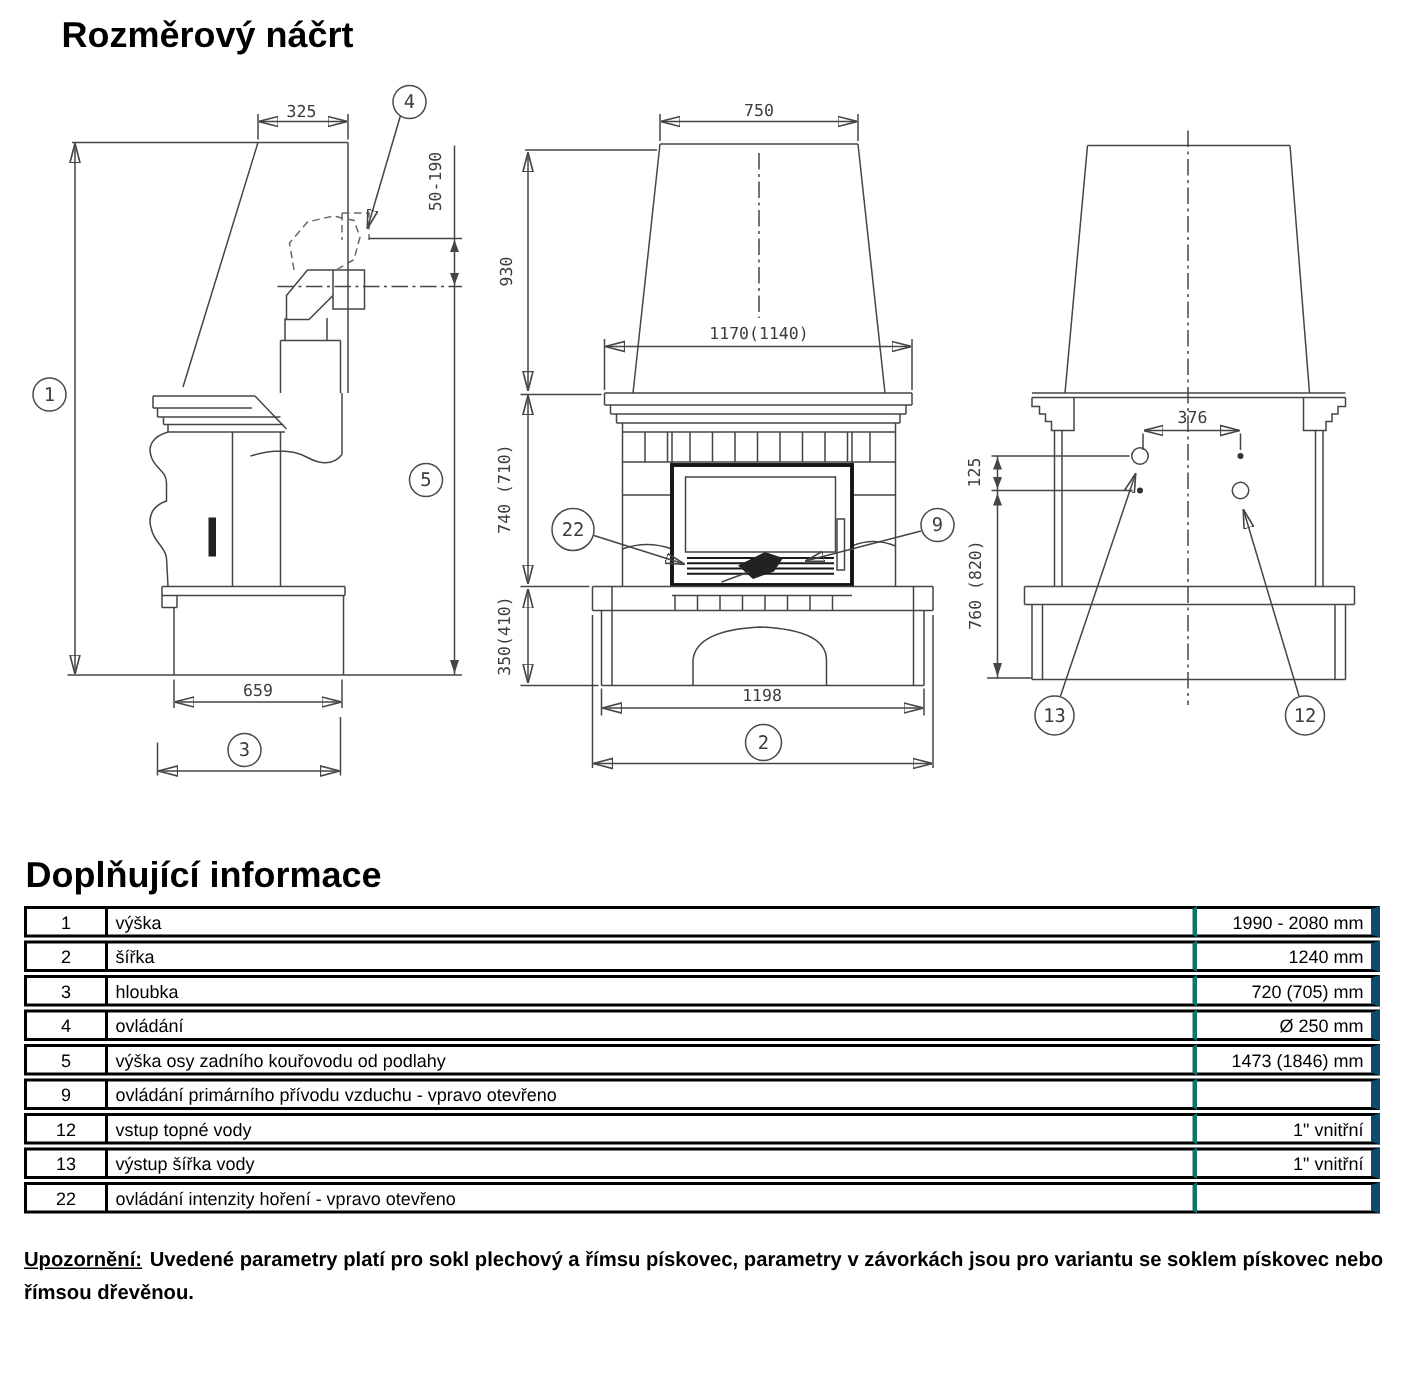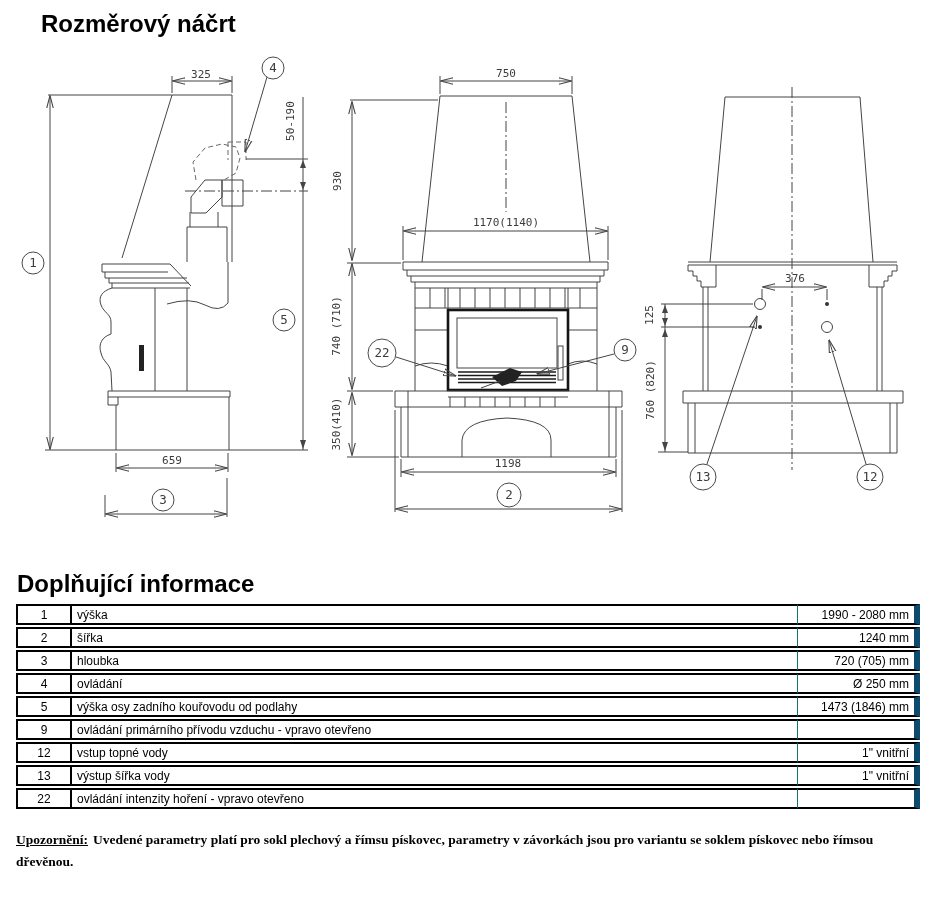--- a/index.html
+++ b/index.html
@@ -22,24 +22,24 @@
   svg.drawing text{font-family:"DejaVu Sans Mono",monospace;font-size:11px;
       fill:#3c3c3c;stroke:none;text-anchor:middle;}
   svg.drawing text.cnum{font-size:12.5px;}
   svg.drawing circle.callout{fill:#fff;stroke:#4a4a4a;}
   table.info{position:absolute;left:16px;top:602px;width:904px;
       border-collapse:separate;border-spacing:0 2px;
       font-family:"Liberation Sans",sans-serif;font-size:12px;table-layout:fixed;}
   table.info td{border-top:2px solid #000;border-bottom:2px solid #000;
       height:17px;padding:0 5px;overflow:hidden;white-space:nowrap;}
   td.c1{border-left:2px solid #000;border-right:2px solid #000;text-align:center;width:56px;}
-  td.c2{border-right:1px solid #0f766e;}
+  td.c2{border-right:3px solid #0f766e;}
   td.c3{border-right:6px solid #0c4a6e;text-align:right;width:122px;}
   .note{position:absolute;left:16px;top:829px;width:912px;margin:0;
-      font-family:Liberation Serif, serif;font-size:13.5px;font-weight:bold;
+      font-family:Liberation Sans, sans-serif;font-size:13.5px;font-weight:bold;
       line-height:22px;color:#000;}
   .note-label{text-decoration:underline;margin-right:5px;}
 </style>
 </head>
 <body>
 
 <div class="page">
 
   <h1>Rozměrový náčrt</h1>
 

